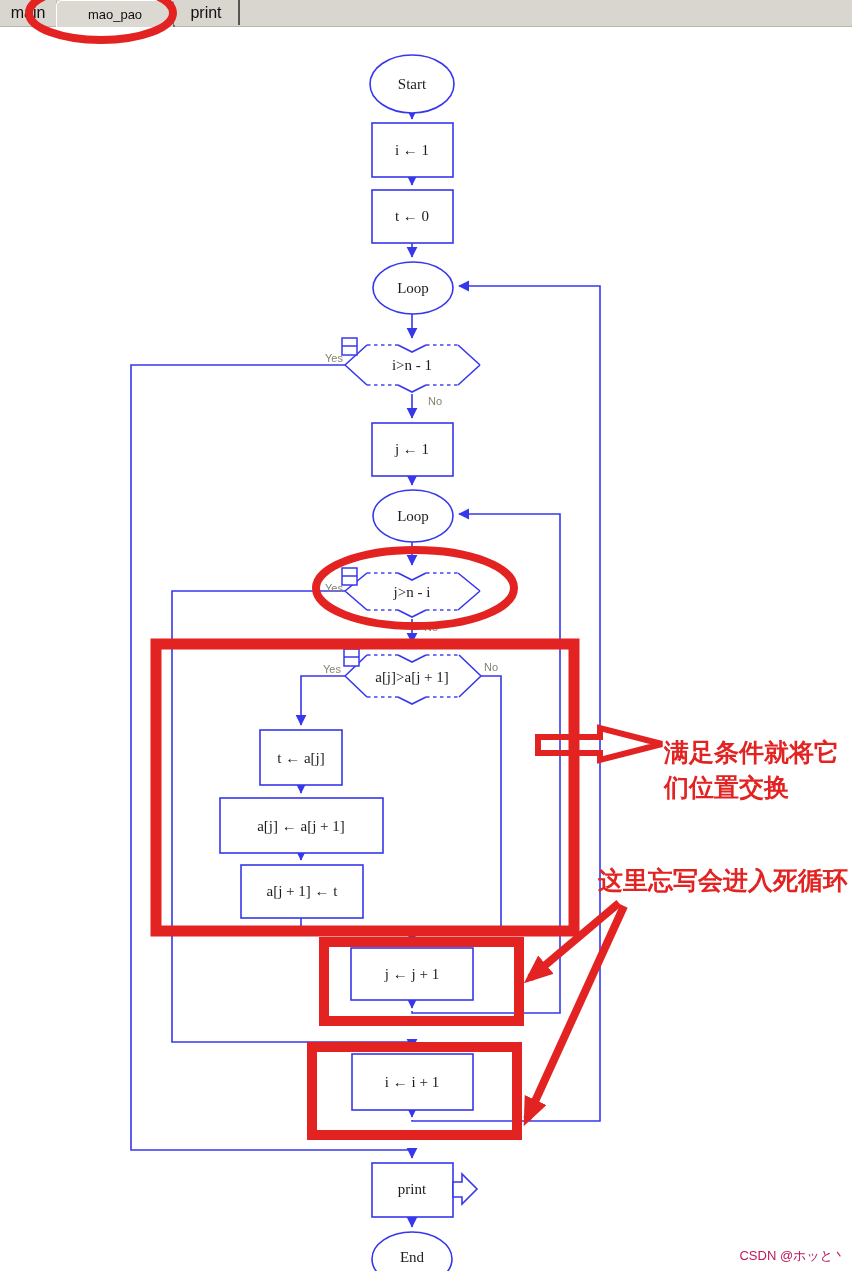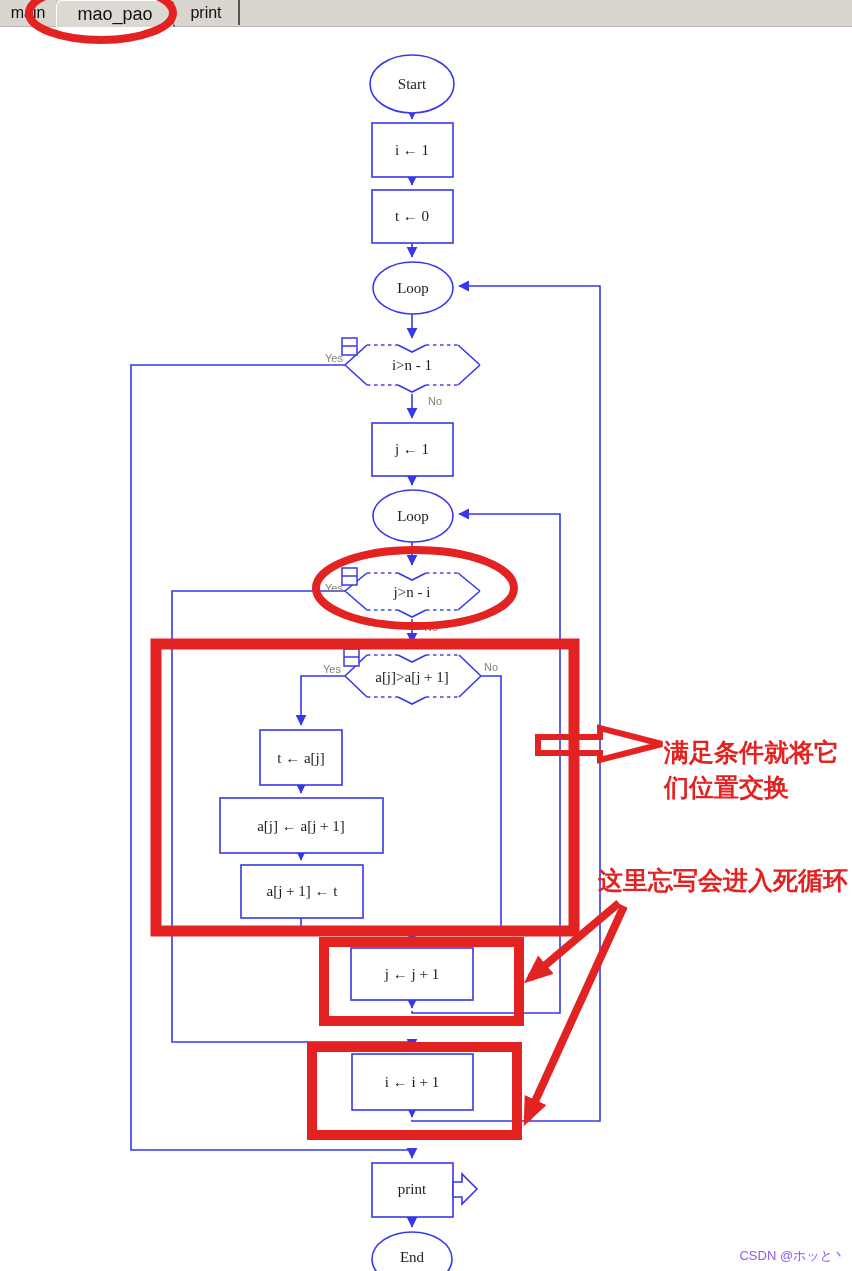--- a/index.html
+++ b/index.html
@@ -7,35 +7,35 @@
   #stage{position:relative;width:852px;height:1271px;background:#fff;}
 
   
   .tabbar{position:absolute;left:0;top:0;width:852px;height:26px;background:#d9d6d0;
     border-bottom:1px solid #b9b6b0;z-index:5;}
   .tab{position:absolute;top:0;height:25px;display:flex;align-items:center;justify-content:center;
     font-size:16px;color:#111;background:#d9d6d0;cursor:default;}
   .tab-main{left:0;width:56px;border-right:1px solid #c2bfb9;}
   .tab-active{left:56px;width:116px;height:26px;background:#dcd9d3;
     border-left:1px solid #fff;border-top:1px solid #fff;border-right:2px solid #6e6e6e;
-    border-radius:6px 6px 0 0;font-size:18px;}
+    border-radius:6px 6px 0 0;font-size:13px;}
   .tab-print{left:174px;width:64px;border-right:2px solid #555;}
 
   
   svg{position:absolute;left:0;top:0;z-index:10;}
   #annot-top{z-index:20;pointer-events:none;}
   .ntext{font-family:"Liberation Serif",serif;font-size:15px;fill:#1c1c1c;text-anchor:middle;}
   .yn{font-family:"Liberation Sans",sans-serif;font-size:11px;fill:#87826f;}
   .cn{font-family:"Liberation Sans",sans-serif;font-weight:bold;font-size:25px;fill:#e32222;}
   .bshape{stroke:#3737ec;stroke-width:1.6;fill:#ffffff;}
   .bline{stroke:#3737ec;stroke-width:1.6;fill:none;}
   .bdash{stroke:#4444ee;stroke-width:1.4;fill:none;stroke-dasharray:3.5,3.5;}
   .red{stroke:#e32222;fill:none;}
 
-  .watermark{position:absolute;right:6px;top:1247px;font-size:13px;color:#8b5cf6;z-index:6;}
+  .watermark{position:absolute;right:6px;top:1247px;font-size:13px;color:#be185d;z-index:6;}
 </style>
 </head>
 <body>
 
 <div id="stage">
 
   <div class="tabbar">
     <div class="tab tab-main">main</div>
     <div class="tab tab-active">mao_pao</div>
     <div class="tab tab-print">print</div>

